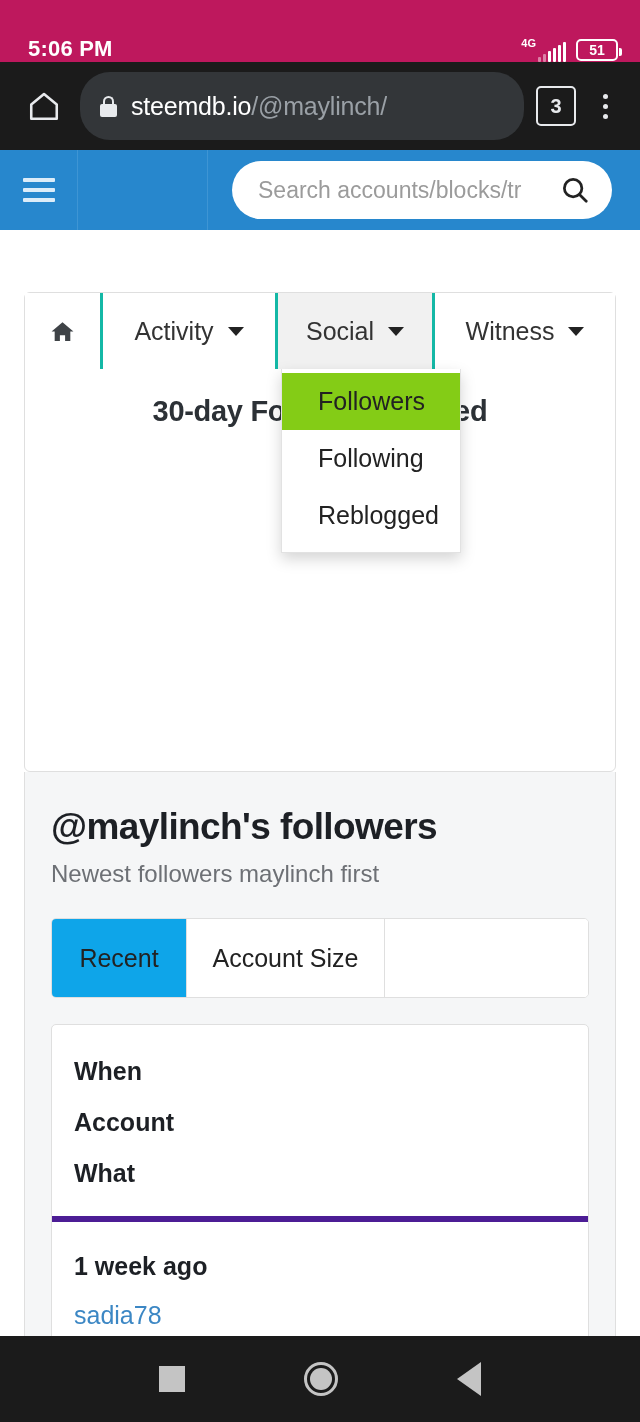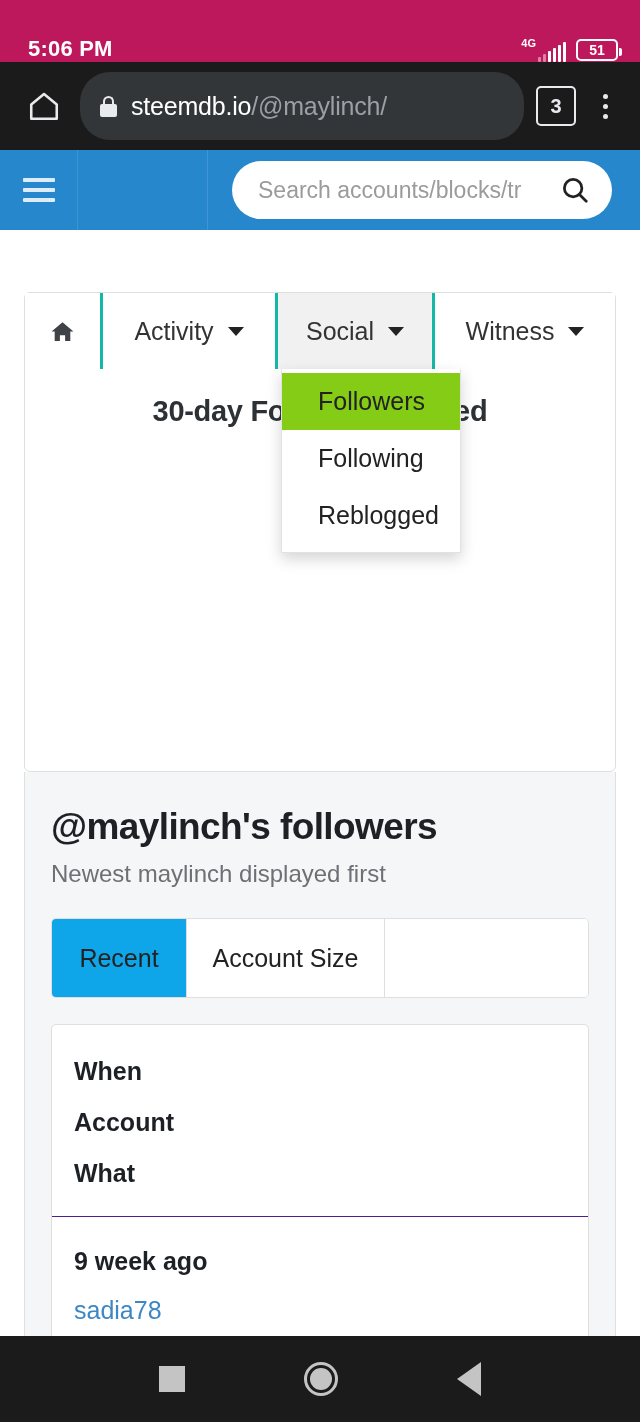--- a/index.html
+++ b/index.html
@@ -134,21 +134,21 @@
     display:flex;align-items:center;justify-content:center;font-size:25px;color:#222;
     border-right:1px solid #dfdfdf;
   }
   .pill.p-recent{ width:135px; background:#0ea5e9; }
   .pill.p-size{ width:198px; background:#ffffff; }
   .pill.p-blank{ flex:1; border-right:none; background:#ffffff; }
 
   .tablecard{
     margin-top:26px; border:1px solid #dfdfdf; border-radius:5px; background:#ffffff;
   }
-  .thead{ padding:32px 22px 28px 22px; border-bottom:1px solid #4c1d95; }
+  .thead{ padding:32px 22px 28px 22px; border-bottom:6px solid #4c1d95; }
   .th{ font-size:25px; font-weight:700; color:#1d2025; margin-bottom:22px; }
   .th:last-child{ margin-bottom:0; }
   .trow{ padding:30px 22px 26px 22px; }
   .td-when{ font-size:25px; font-weight:700; color:#1d2025; }
   .td-account{ font-size:25px; color:#3c87c4; margin-top:20px; }
 
   
   .navbar{
     position:absolute; left:0; bottom:0; width:640px; height:86px; background:#1b1b1b;
     display:flex; align-items:center; justify-content:space-around; padding:0 100px;
@@ -252,36 +252,36 @@
     <div class="chartwrap">
       <div class="chart-title">30-day Followers Gained</div>
 
       <div id="yticks"></div>
 
     </div>
   </div>
 
   <div class="section">
     <div class="sec-title">@maylinch's followers</div>
-    <div class="sec-sub">Newest maylinch displayed first</div>
+    <div class="sec-sub">Newest followers maylinch first</div>
 
     <div class="pills">
       <div class="pill p-recent">Recent</div>
       <div class="pill p-size">Account Size</div>
       <div class="pill p-blank"></div>
     </div>
 
     <div class="tablecard">
       <div class="thead">
         <div class="th">When</div>
         <div class="th">Account</div>
         <div class="th">What</div>
       </div>
       <div class="trow">
-        <div class="td-when">9 week ago</div>
+        <div class="td-when">1 week ago</div>
         <div class="td-account">sadia78</div>
       </div>
     </div>
   </div>
 </div>
 
 <div class="navbar">
   <div class="nav-square"></div>
   <div class="nav-circle">
       <i></i>

